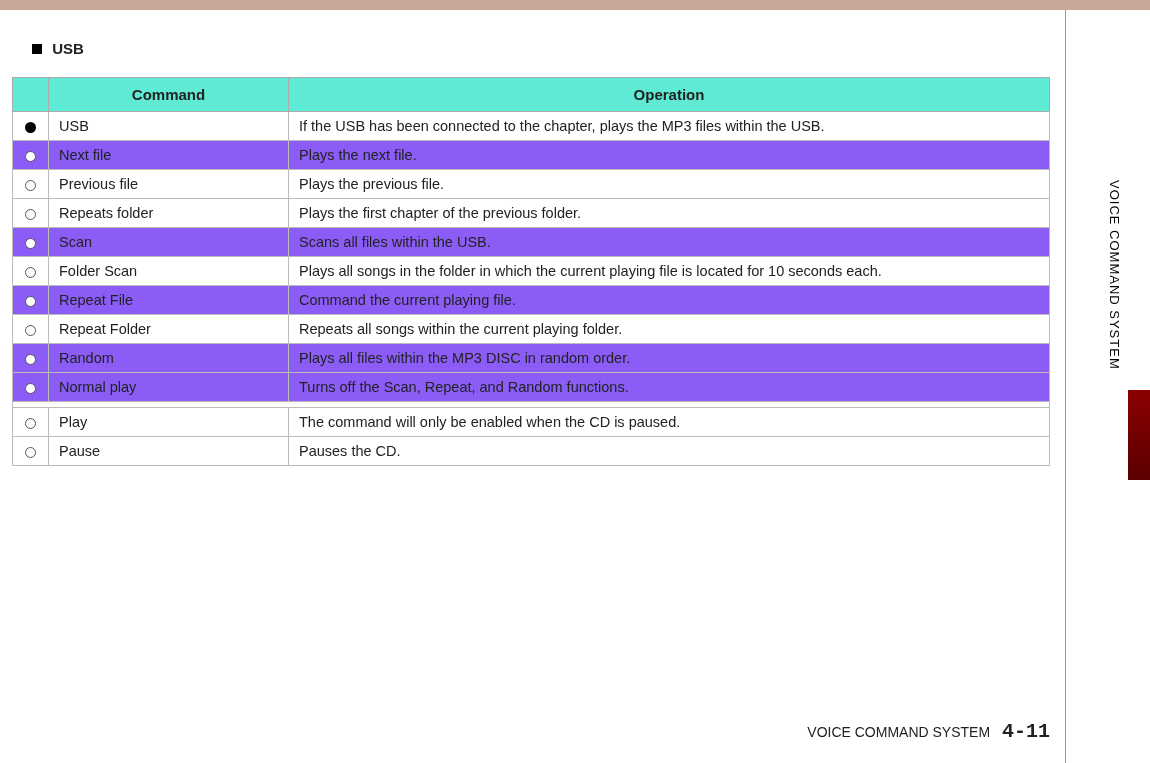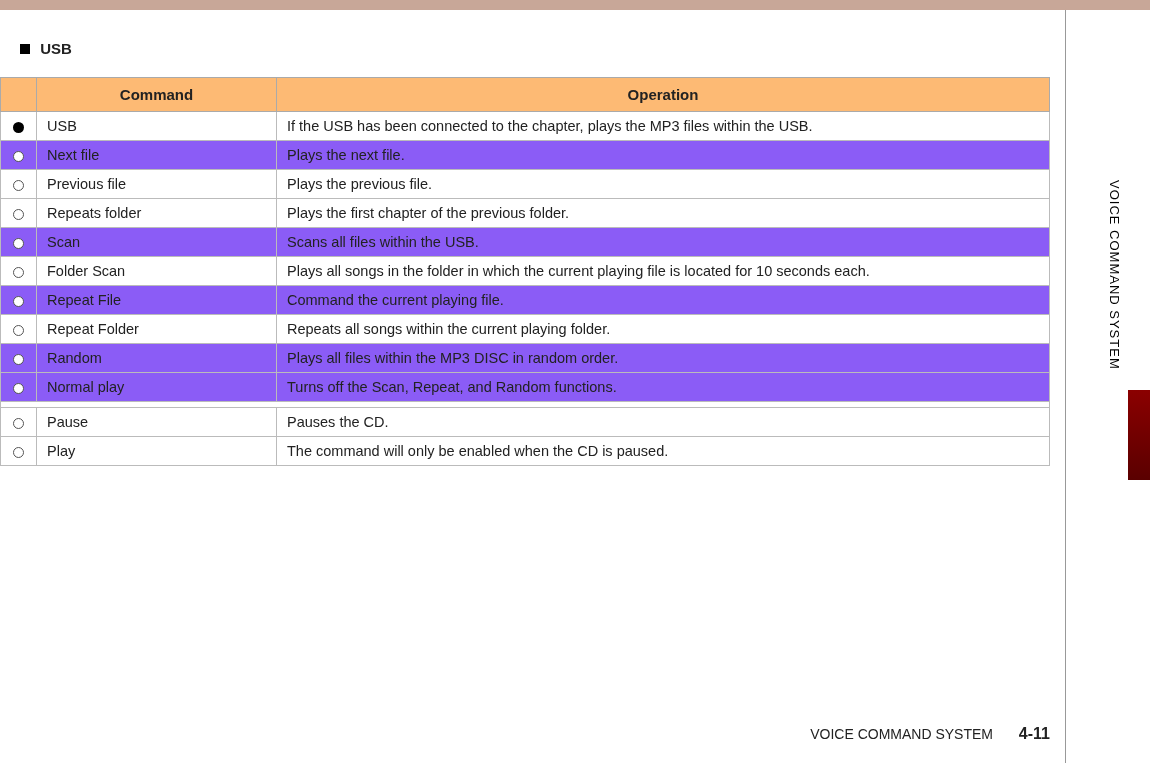--- a/index.html
+++ b/index.html
@@ -18,20 +18,21 @@
       background: #c8a798;
       width: 100%;
     }
     .content {
       position: absolute;
       top: 10px;
       left: 0;
       right: 90px;
       bottom: 0;
       padding-right: 10px;
+      padding-left: 12px;
     }
     .section-title {
       font-weight: bold;
       font-size: 15px;
       padding: 30px 0 20px 20px;
     }
     .square-icon {
       display: inline-block;
       width: 10px;
       height: 10px;
@@ -40,21 +41,21 @@
       vertical-align: middle;
       position: relative;
       top: -1px;
     }
     table {
       width: 100%;
       border-collapse: collapse;
       table-layout: fixed;
     }
     thead th {
-      background: #fdba74;
+      background: #5eead4;
       font-weight: bold;
       text-align: center;
       padding: 8px 10px;
       border: 1px solid #aaa;
       font-size: 15px;
     }
     thead th.col-bullet { width: 36px; }
     thead th.col-command { width: 240px; }
     tbody tr.alt { background: #8b5cf6; }
     tbody td {
@@ -113,22 +114,23 @@
       background: linear-gradient(to bottom, #8b0000, #5a0000);
     }
     .footer {
       position: absolute;
       bottom: 20px;
       right: 100px;
       font-size: 14px;
     }
     .footer .page-no {
       font-weight: bold;
-      margin-left: 22px;
-      font-size: 16px;
+      margin-left: 8px;
+      font-size: 20px;
+      font-family: Liberation Mono, monospace;
     }
   </style>
 </head>
 <body>
 
 <div class="top-bar"></div>
 
 <div class="content">
   <div class="section-title">
     <span class="square-icon"></span>
@@ -197,27 +199,27 @@
         <tr class="alt">
           <td class="bullet-cell"><span class="bullet-open"></span></td>
           <td>Normal play</td>
           <td>Turns off the Scan, Repeat, and Random functions.</td>
         </tr>
         <tr class="gap">
           <td colspan="3"></td>
         </tr>
         <tr>
           <td class="bullet-cell"><span class="bullet-open"></span></td>
+          <td>Play</td>
+          <td>The command will only be enabled when the CD is paused.</td>
+        </tr>
+        <tr>
+          <td class="bullet-cell"><span class="bullet-open"></span></td>
           <td>Pause</td>
           <td>Pauses the CD.</td>
-        </tr>
-        <tr>
-          <td class="bullet-cell"><span class="bullet-open"></span></td>
-          <td>Play</td>
-          <td>The command will only be enabled when the CD is paused.</td>
         </tr>
       </tbody>
   </table>
 </div>
 
 <div class="right-panel">
   <div class="right-label">VOICE COMMAND SYSTEM</div>
   <div class="red-tab"></div>
 </div>
 

